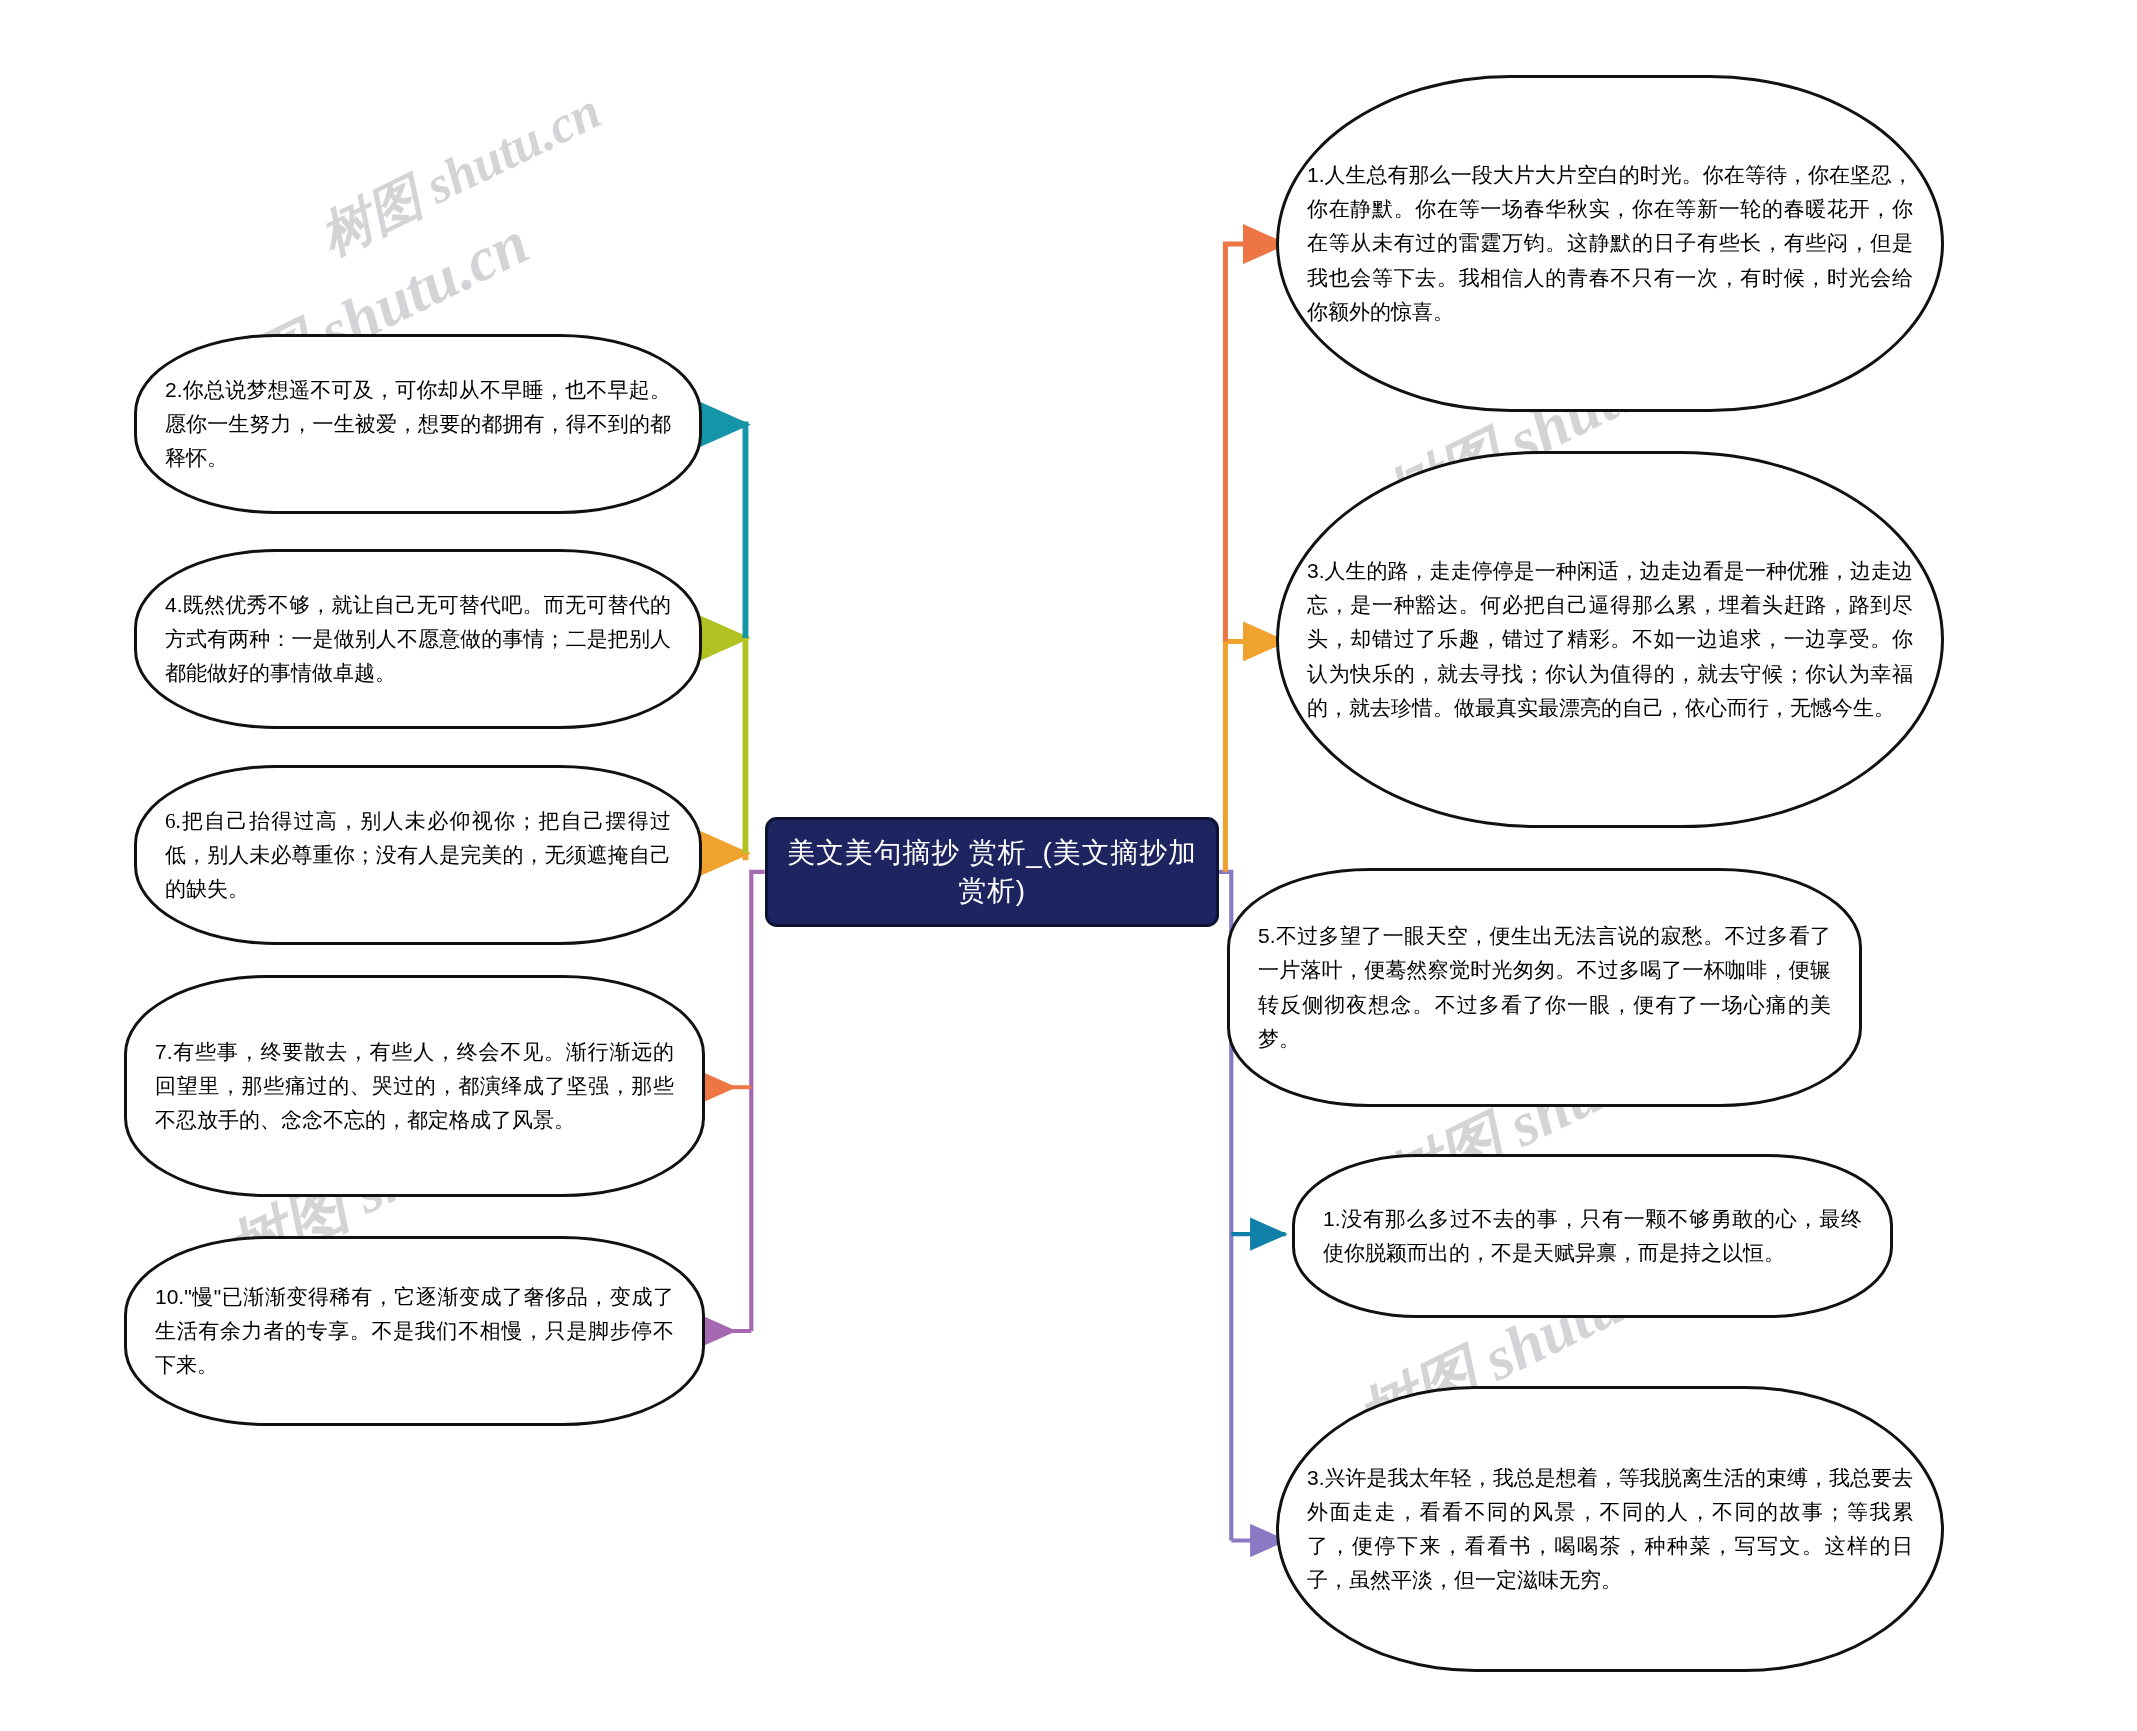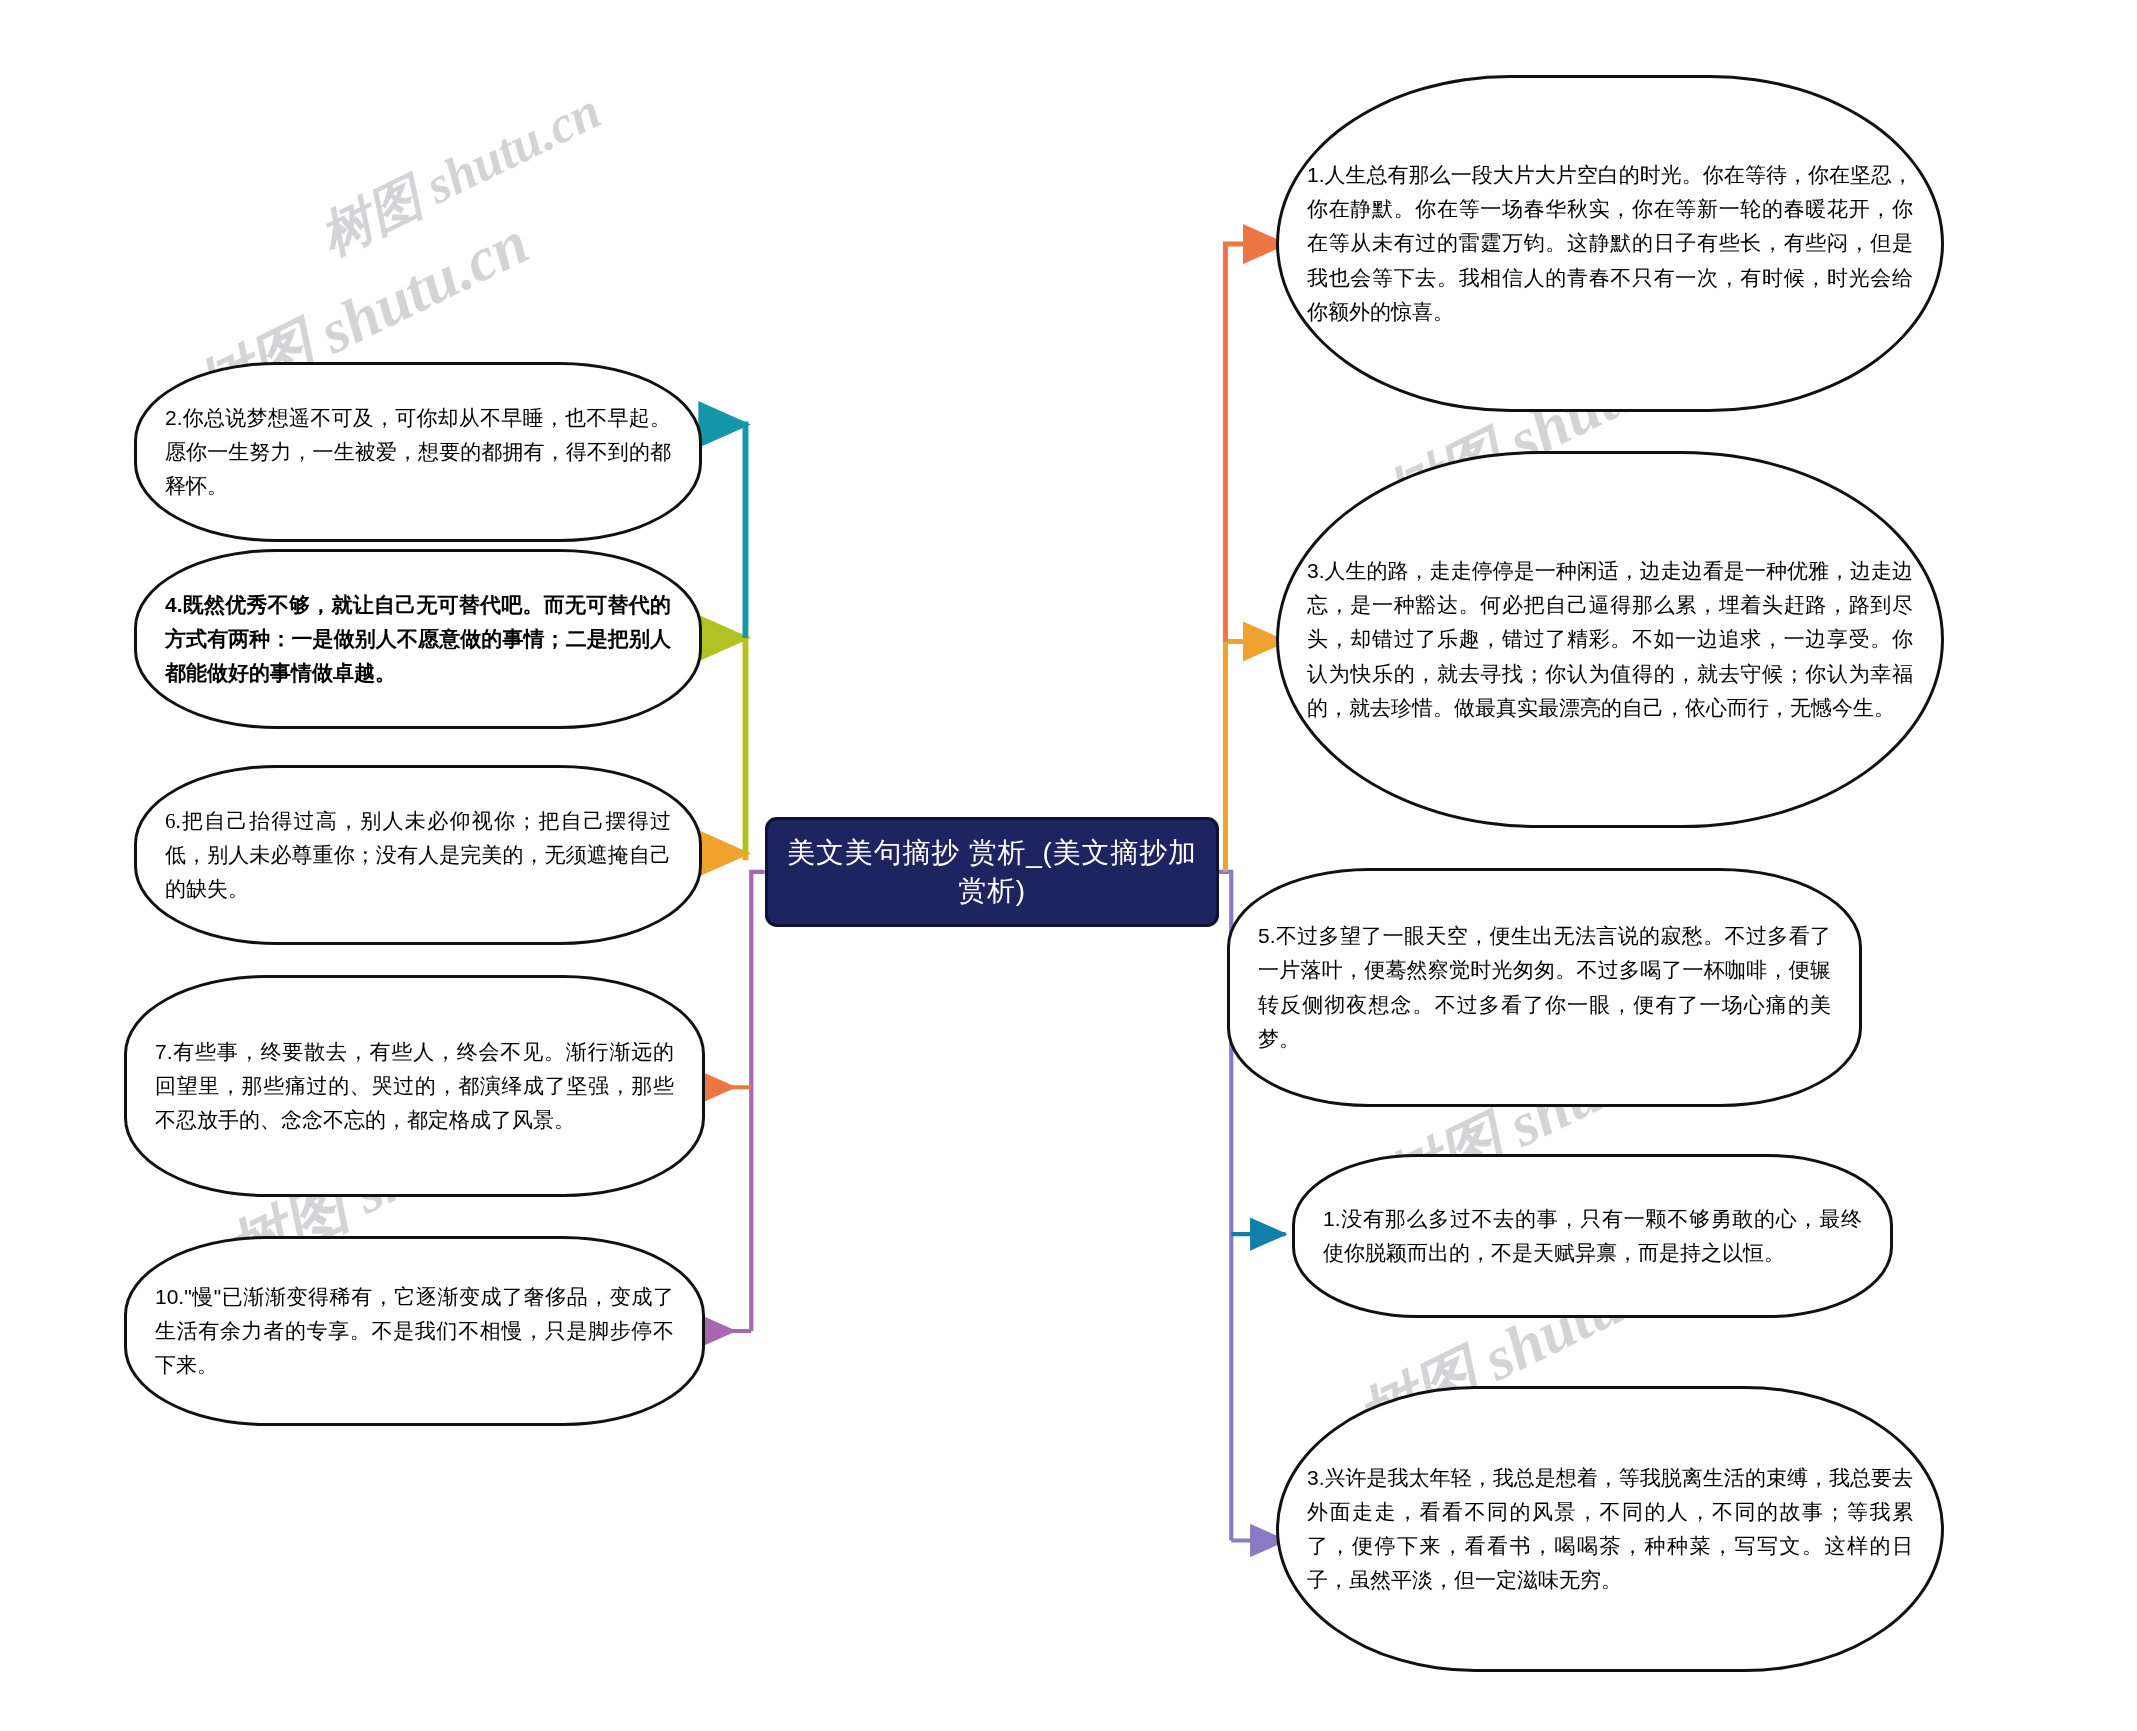--- a/index.html
+++ b/index.html
@@ -142,25 +142,25 @@
 
     <path d="M1468,1044 L1468,768 L1540,768" stroke="#f0a22e" stroke-width="6" fill="none" marker-end="url(#ahR-amber)"></path>
 
     <path d="M1468,768 L1468,292 L1540,292" stroke="#ee7544" stroke-width="6" fill="none" marker-end="url(#ahR-salm)"></path>
   </svg>
 
   <div id="root" style="left:765px;top:817px;width:454px;height:110px;">
     <div class="rtxt">美文美句摘抄 赏析_(美文摘抄加赏析)</div>
   </div>
 
-  <div class="node r-soft" style="left:134px;top:334px;width:568px;height:180px;margin-top:28px;">
+  <div class="node r-soft" style="left:134px;top:334px;width:568px;height:180px;">
     <div class="txt">2.你总说梦想遥不可及，可你却从不早睡，也不早起。愿你一生努力，一生被爱，想要的都拥有，得不到的都释怀。</div>
   </div>
 
-  <div class="node r-soft" style="left:134px;top:549px;width:568px;height:180px;font-weight:bold;">
+  <div class="node r-soft" style="left:134px;top:549px;width:568px;height:180px;">
     <div class="txt">4.既然优秀不够，就让自己无可替代吧。而无可替代的方式有两种：一是做别人不愿意做的事情；二是把别人都能做好的事情做卓越。</div>
   </div>
 
   <div class="node r-soft" style="left:134px;top:765px;width:568px;height:180px;font-family:Liberation Serif, serif;">
     <div class="txt">6.把自己抬得过高，别人未必仰视你；把自己摆得过低，别人未必尊重你；没有人是完美的，无须遮掩自己的缺失。</div>
   </div>
 
   <div class="node r-soft" style="left:124px;top:975px;width:581px;height:222px;">
     <div class="txt">7.有些事，终要散去，有些人，终会不见。渐行渐远的回望里，那些痛过的、哭过的，都演绎成了坚强，那些不忍放手的、念念不忘的，都定格成了风景。</div>
   </div>

